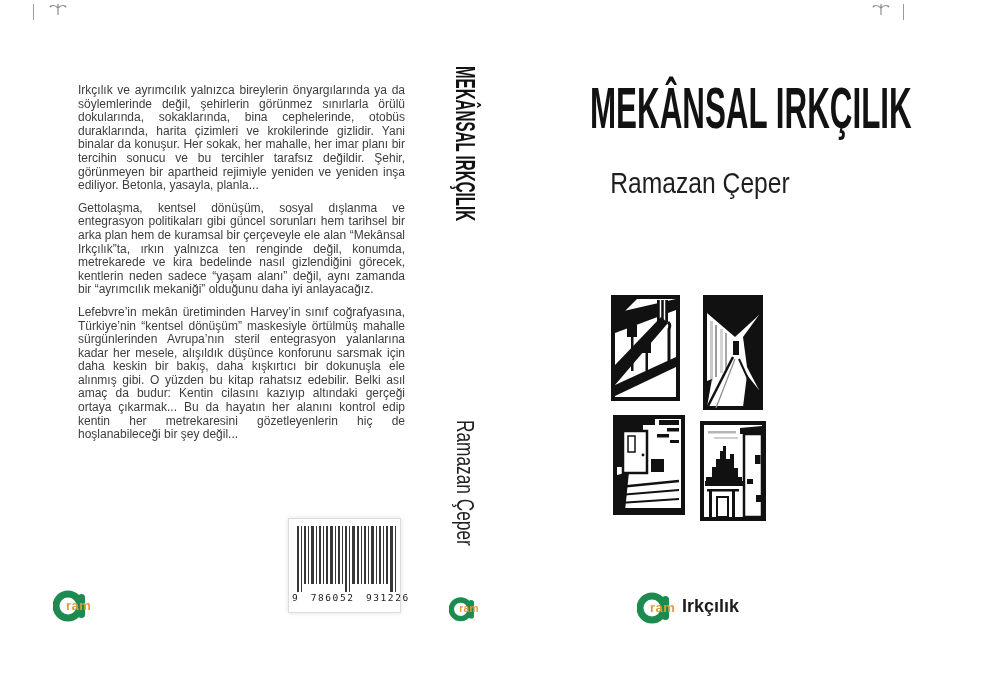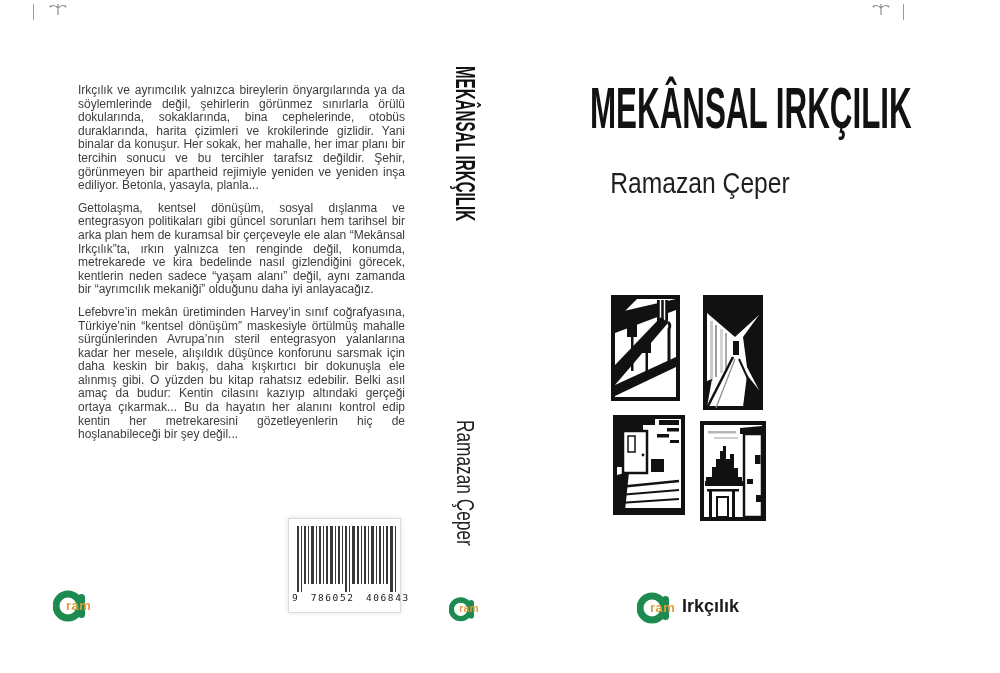--- a/index.html
+++ b/index.html
@@ -103,21 +103,21 @@
           <rect x="79" y="7" width="1" height="58"></rect>
         <rect x="82" y="7" width="3" height="58"></rect>
           <rect x="87" y="7" width="1" height="58"></rect>
         <rect x="90" y="7" width="2" height="58"></rect>
           <rect x="94" y="7" width="1" height="58"></rect>
         <rect x="97" y="7" width="2" height="58"></rect>
           <rect x="101" y="7" width="3" height="66"></rect>
         <rect x="106" y="7" width="1" height="66"></rect>
       </g>
     </svg>
-    <div class="barcode-number">9 786052 406843</div>
+    <div class="barcode-number">9 786052 931226</div>
   </div>
 
   <div class="aram-logo" style="left:53px;top:589px;">
     <svg class="logo-a-svg" width="36" height="34" viewBox="0 0 36 34">
       <circle cx="15" cy="17" r="12" fill="none" stroke="currentColor" stroke-width="7"></circle>
       <rect x="25" y="5" width="7" height="24" rx="3.5" fill="currentColor"></rect>
     </svg>
     <span class="ram">ram</span>
   </div>
 

